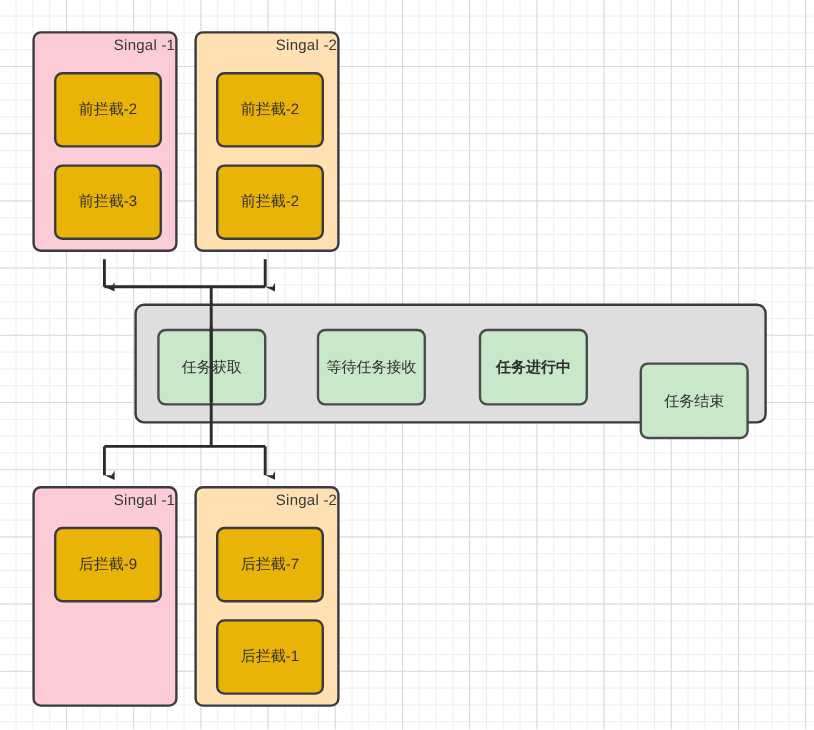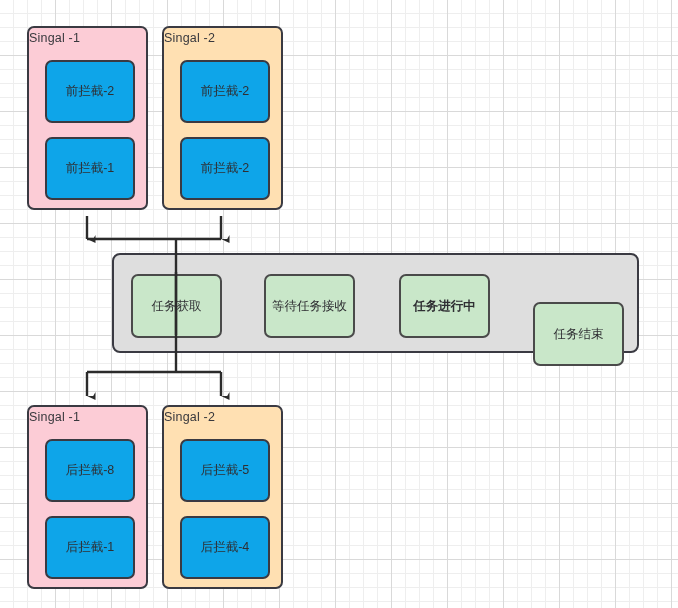--- a/index.html
+++ b/index.html
@@ -41,35 +41,35 @@
     height: 184px;
   }
   .signal-group.pink   { background-color: #fcccd6; }
   .signal-group.orange { background-color: #ffe0b2; }
 
   .group-title {
     position: absolute;
     top: 3px;
     left: 0;
     width: 100%;
-    text-align: left;
+    text-align: right;
     font-size: 12.5px;
     color: #38383d;
     letter-spacing: 0.2px;
     white-space: nowrap;
   }
 
   
   .node-blue {
     position: absolute;
     box-sizing: border-box;
     left: 16px;
     width: 90px;
     height: 63px;
-    background-color: #0ea5e9;
+    background-color: #eab308;
     border: 2px solid #3a3a42;
     border-radius: 7px;
     display: flex;
     align-items: center;
     justify-content: center;
     font-size: 12.5px;
     color: #2f2f33;
   }
   .node-blue.slot-top    { top: 32px; }
   .node-blue.slot-bottom { top: 109px; }
@@ -117,46 +117,45 @@
   }
 </style>
 </head>
 <body>
 
 <div id="canvas">
 
   <div class="signal-group pink" style="left:27px; top:26px;">
     <div class="group-title">Singal -1</div>
     <div class="node-blue slot-top">前拦截-2</div>
-    <div class="node-blue slot-bottom">前拦截-1</div>
+    <div class="node-blue slot-bottom">前拦截-3</div>
   </div>
 
   <div class="signal-group orange" style="left:162px; top:26px;">
     <div class="group-title">Singal -2</div>
     <div class="node-blue slot-top">前拦截-2</div>
     <div class="node-blue slot-bottom">前拦截-2</div>
   </div>
 
   <div id="state-band">
     <div class="node-green g0">任务获取</div>
     <div class="node-green g1">等待任务接收</div>
     <div class="node-green g2">任务进行中</div>
     <div class="node-green g3">任务结束</div>
   </div>
 
   <div class="signal-group pink" style="left:27px; top:405px;">
     <div class="group-title">Singal -1</div>
-    <div class="node-blue slot-top">后拦截-8</div>
-    <div class="node-blue slot-bottom">后拦截-1</div>
+    <div class="node-blue slot-top">后拦截-9</div>
   </div>
 
   <div class="signal-group orange" style="left:162px; top:405px;">
     <div class="group-title">Singal -2</div>
-    <div class="node-blue slot-top">后拦截-5</div>
-    <div class="node-blue slot-bottom">后拦截-4</div>
+    <div class="node-blue slot-top">后拦截-7</div>
+    <div class="node-blue slot-bottom">后拦截-1</div>
   </div>
 
   <svg id="connectors" viewBox="0 0 678 608">
     <defs>
       <marker id="arrow-up" markerWidth="10" markerHeight="10" refX="5" refY="8.5" orient="auto-start-reverse" markerUnits="userSpaceOnUse">
         <path d="M1,8.5 L5,0 L9,8.5 L5,6.2 Z" fill="#2b2b2b"></path>
       </marker>
       <marker id="arrow-down" markerWidth="10" markerHeight="10" refX="5" refY="8.5" orient="auto" markerUnits="userSpaceOnUse">
         <path d="M1,0 L9,0 L5,8.5 L5,2.3 Z" fill="#2b2b2b"></path>
       </marker>

